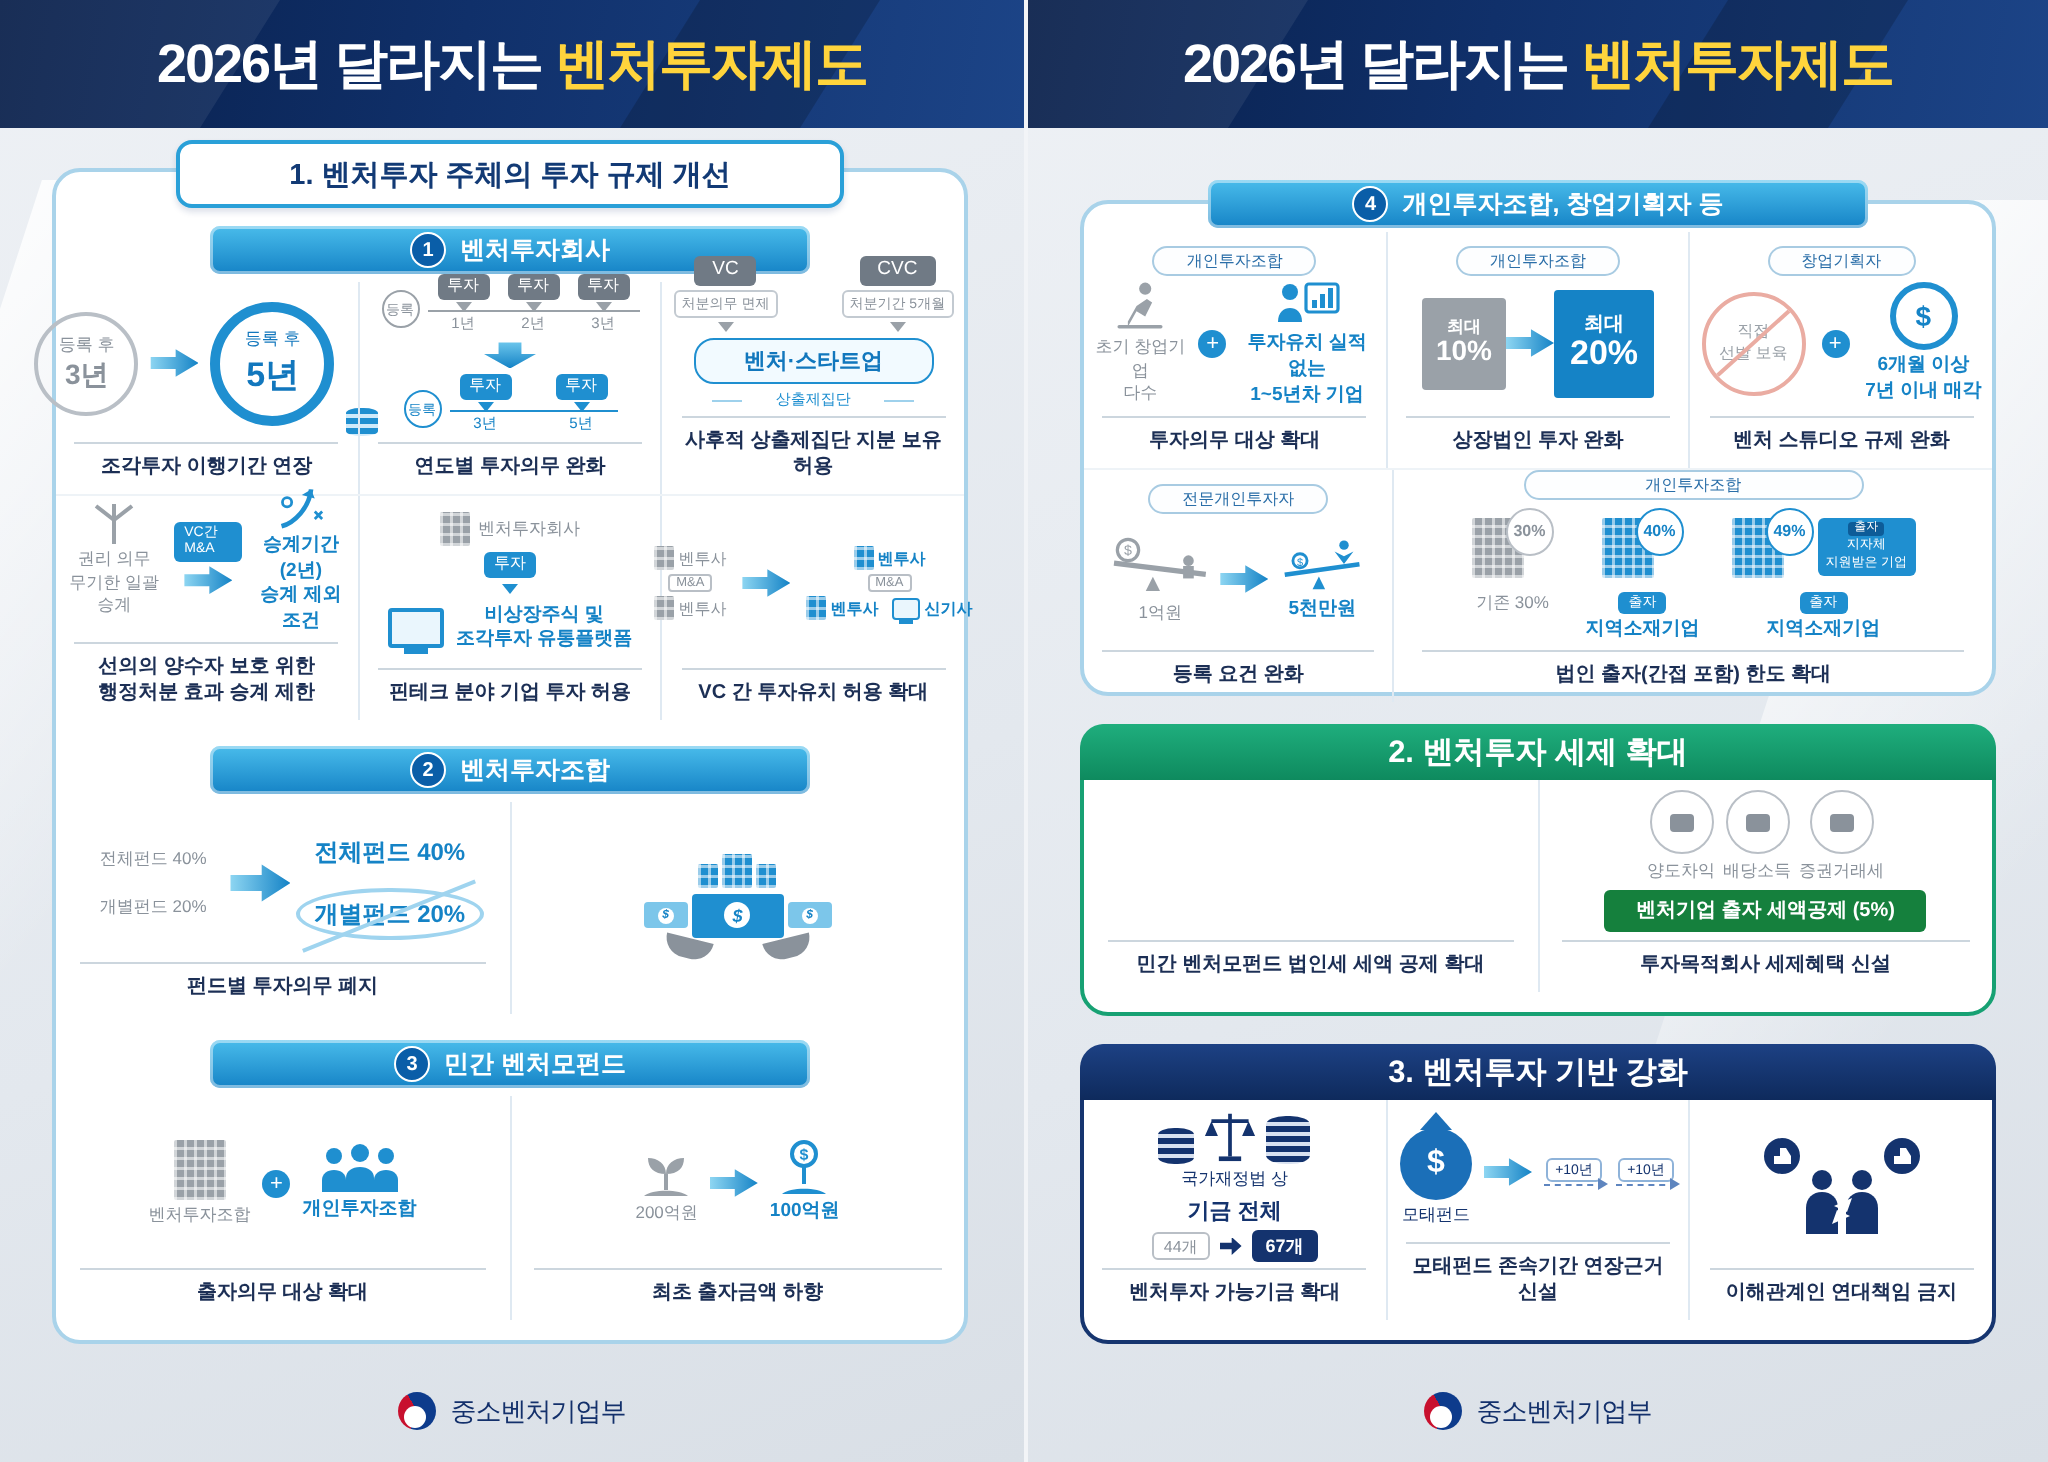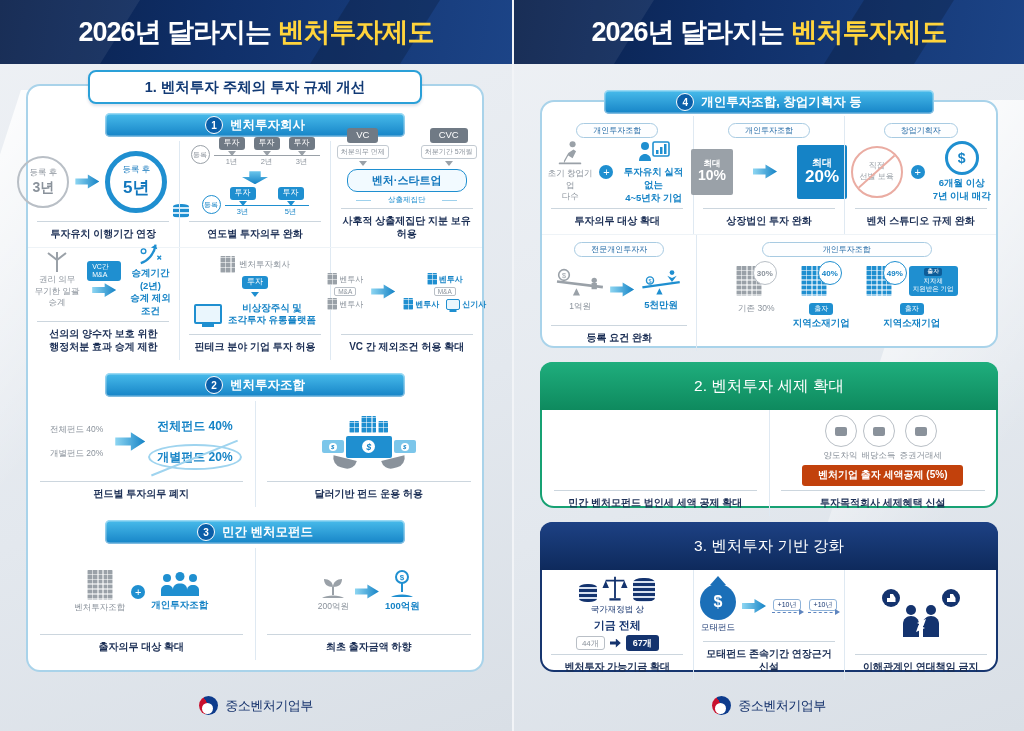--- a/index.html
+++ b/index.html
@@ -15,22 +15,22 @@
   .streak{position:absolute;background:rgba(255,255,255,.07);transform:skewX(-32deg)}
   .st1{left:-30px;top:0;width:150px;height:64px}
   .st2{left:330px;top:0;width:90px;height:64px;background:rgba(0,0,0,.18)}
   .ptitle{position:relative;z-index:1;font-size:27px;font-weight:bold;color:#fff;letter-spacing:-1px;white-space:nowrap}
   .ptitle .hl{color:#ffd43c}
   
   .card{position:absolute;left:26px;width:458px;background:#fff;border-radius:14px;box-sizing:border-box}
   .card.bluecard{border:2px solid #a9d3ea}
   .card.greencard{border:2px solid #17a173}
   .card.navycard{border:2px solid #16356f}
-  .card-head{height:48px;margin:-2px -2px 0;border-radius:12px 12px 0 0;display:flex;align-items:center;justify-content:center;
-             color:#fff;font-weight:normal;font-size:15.5px}
+  .card-head{height:28px;margin:-2px -2px 0;border-radius:12px 12px 0 0;display:flex;align-items:center;justify-content:center;
+             color:#fff;font-weight:bold;font-size:15.5px}
   .card-head.green{background:linear-gradient(180deg,#1fae7d,#0e8a5e)}
   .card-head.navy{background:linear-gradient(180deg,#1d4184,#0e2a5c)}
   
   .rb-main{position:relative;margin:-16px auto 0;width:330px;height:30px;background:#fff;border:2px solid #2aa0d8;border-radius:8px;
            display:flex;align-items:center;justify-content:center;font-weight:bold;font-size:14.5px;color:#123a75;
            box-shadow:0 2px 3px rgba(20,50,110,.15)}
   .rb-sub{margin:0 auto;width:300px;height:24px;border-radius:5px;background:linear-gradient(180deg,#49bceb,#1583c6);
           display:flex;gap:7px;align-items:center;justify-content:center;color:#fff;font-weight:bold;font-size:12.5px;
           box-shadow:inset 0 0 0 1.5px rgba(255,255,255,.45)}
   .rb-sub.wide{width:330px;margin-top:-12px}
@@ -134,21 +134,21 @@
   .roof{display:block;height:9px;clip-path:polygon(50% 0,100% 100%,0 100%)}
   .roof.gray{width:52px;background:#9aa1a8}.roof.green{width:62px;background:#12906a}
   .bankbox{display:flex;flex-direction:column;align-items:center;justify-content:center;color:#fff;border-radius:2px;
            padding:5px 8px;line-height:1.25;text-align:center}
   .bankbox.gray{background:#9aa1a8;font-size:8px;width:44px}
   .bankbox.gray b{font-size:13px}
   .bankbox.green{background:#12906a;font-size:18px;font-weight:bold;width:54px;height:48px}
   .taxc{display:flex;flex-direction:column;align-items:center;gap:3px}
   .tcirc{width:30px;height:30px;border-radius:50%;border:1.5px solid #b9bfc6;display:flex;align-items:center;justify-content:center}
   .tcirc i{width:12px;height:9px;background:#8a929b;display:block;border-radius:2px}
-  .greenbar{background:#c2410c;color:#fff;font-size:10px;font-weight:bold;border-radius:3px;padding:3.5px 16px;white-space:nowrap}
+  .greenbar{background:#15803d;color:#fff;font-size:10px;font-weight:bold;border-radius:3px;padding:3.5px 16px;white-space:nowrap}
   .chip.ext{border:1px solid #8fb3d9;color:#14336e;font-size:7px;border-radius:3px;padding:0 4px;background:#fff}
   .chip.cnt{border:1px solid #b9bfc6;color:#8a929b;font-size:8px;border-radius:3px;padding:0.5px 5px;background:#fff}
   .chip.cntb{background:#14336e;color:#fff;font-weight:bold;font-size:9px;border-radius:3px;padding:1.5px 7px}
   .dline{width:30px;border-top:1.5px dashed #5e85bf;display:block;position:relative}
   .dline::after{content:"";position:absolute;right:-2px;top:-4px;border-left:5px solid #5e85bf;
                 border-top:3px solid transparent;border-bottom:3px solid transparent}
   .bag{width:36px;height:36px;background:#1b6fb8;border-radius:50%;color:#fff;font-weight:bold;font-size:16px;display:flex;
        align-items:center;justify-content:center;position:relative;flex:0 0 auto;margin-top:6px}
   .bag::before{content:"";position:absolute;top:-8px;left:50%;transform:translateX(-50%);
                border-left:8px solid transparent;border-right:8px solid transparent;border-bottom:9px solid #1b6fb8}
@@ -191,21 +191,21 @@
               <span>등록 후</span>
               <b>3년</b>
             </div>
           <i class="barr sm"></i>
           <div class="circ blue">
               <span>등록 후</span>
               <b>5년</b>
             </div>
           <i class="coins blue tiny" style="align-self:flex-end"></i>
         </div>
-        <div class="caption">투자유치 이행기간 연장</div>
+        <div class="caption">조각투자 이행기간 연장</div>
       </div>
       <div class="cell">
         <div class="cbody">
           <div class="tl">
             <span class="reg">등록</span>
             <div class="tlseg">
               <span class="tick">
                   <span class="tag dark">투자</span>
                   <i class="darr"></i>
                   <em class="yr">1년</em>
@@ -334,21 +334,21 @@
                   <i class="bldg blue xxs"></i>
                   <span>벤투사</span>
                 </span>
               <span class="mlab b">
                   <i class="monitor xs"></i>
                   <span>신기사</span>
                 </span>
             </span>
           </span>
         </div>
-        <div class="caption">VC 간 제외조건 허용 확대</div>
+        <div class="caption">VC 간 투자유치 허용 확대</div>
       </div>
     </div>
 
     <div class="rb-sub" style="margin-top:13px;margin-bottom:4px">
       <span class="num-c">2</span>
       <span>벤처투자조합</span>
     </div>
 
     <div class="row" style="height:106px">
       <div class="cell">
@@ -381,21 +381,20 @@
               </i>
               <i class="bill side">
                 <span class="dcirc s">$</span>
               </i>
             </span>
           <span class="hands">
               <i class="hand l"></i>
               <i class="hand r"></i>
             </span>
         </div>
-        <div class="caption">달러기반 펀드 운용 허용</div>
       </div>
     </div>
 
     <div class="rb-sub" style="margin-top:13px;margin-bottom:4px">
       <span class="num-c">3</span>
       <span>민간 벤처모펀드</span>
     </div>
 
     <div class="row" style="height:112px">
       <div class="cell">
@@ -485,28 +484,28 @@
             <svg width="34" height="26" viewBox="0 0 34 26">
                 <g fill="#1f8fd0">
                   <circle cx="8" cy="8" r="4"></circle>
                   <path d="M2 23c0-5 3-7 6-7s6 2 6 7z"></path>
                   <rect x="16" y="4" width="16" height="14" rx="1.5" fill="none" stroke="#1f8fd0" stroke-width="1.6"></rect>
                   <rect x="19" y="12" width="2.5" height="4"></rect>
                   <rect x="23" y="9" width="2.5" height="7"></rect>
                   <rect x="27" y="6" width="2.5" height="10"></rect>
                 </g>
               </svg>
-            <span class="t-blue"><span>투자유치 실적없는</span><br><span>4~5년차 기업</span></span>
+            <span class="t-blue"><span>투자유치 실적없는</span><br><span>1~5년차 기업</span></span>
           </span>
         </div>
         <div class="caption">투자의무 대상 확대</div>
       </div>
       <div class="cell">
         <span class="gtag">개인투자조합</span>
-        <div class="cbody r" style="gap:20px">
+        <div class="cbody r" style="gap:0">
           <span class="bldgbox gray">
               <span>최대</span>
               <b>10%</b>
             </span>
           <i class="barr sm"></i>
           <span class="bldgbox blue">
               <span>최대</span>
               <b>20%</b>
             </span>
         </div>
@@ -584,20 +583,21 @@
                 <span class="badge">
                   <span class="btag">출자</span>
                   <span>지자체</span>
                   <span>지원받은 기업</span>
                 </span>
               </span>
             <span class="tag blue" style="font-size:7px">출자</span>
             <b class="t-blue">지역소재기업</b>
           </span>
         </div>
+        <div class="caption">법인 출자(간접 포함) 한도 확대</div>
       </div>
     </div>
   </div>
 
   <div class="card greencard" style="top:362px;height:146px">
     <div class="card-head green">
         <span>2. 벤처투자 세제 확대</span>
       </div>
     <div class="row" style="height:106px">
       <div class="cell">

